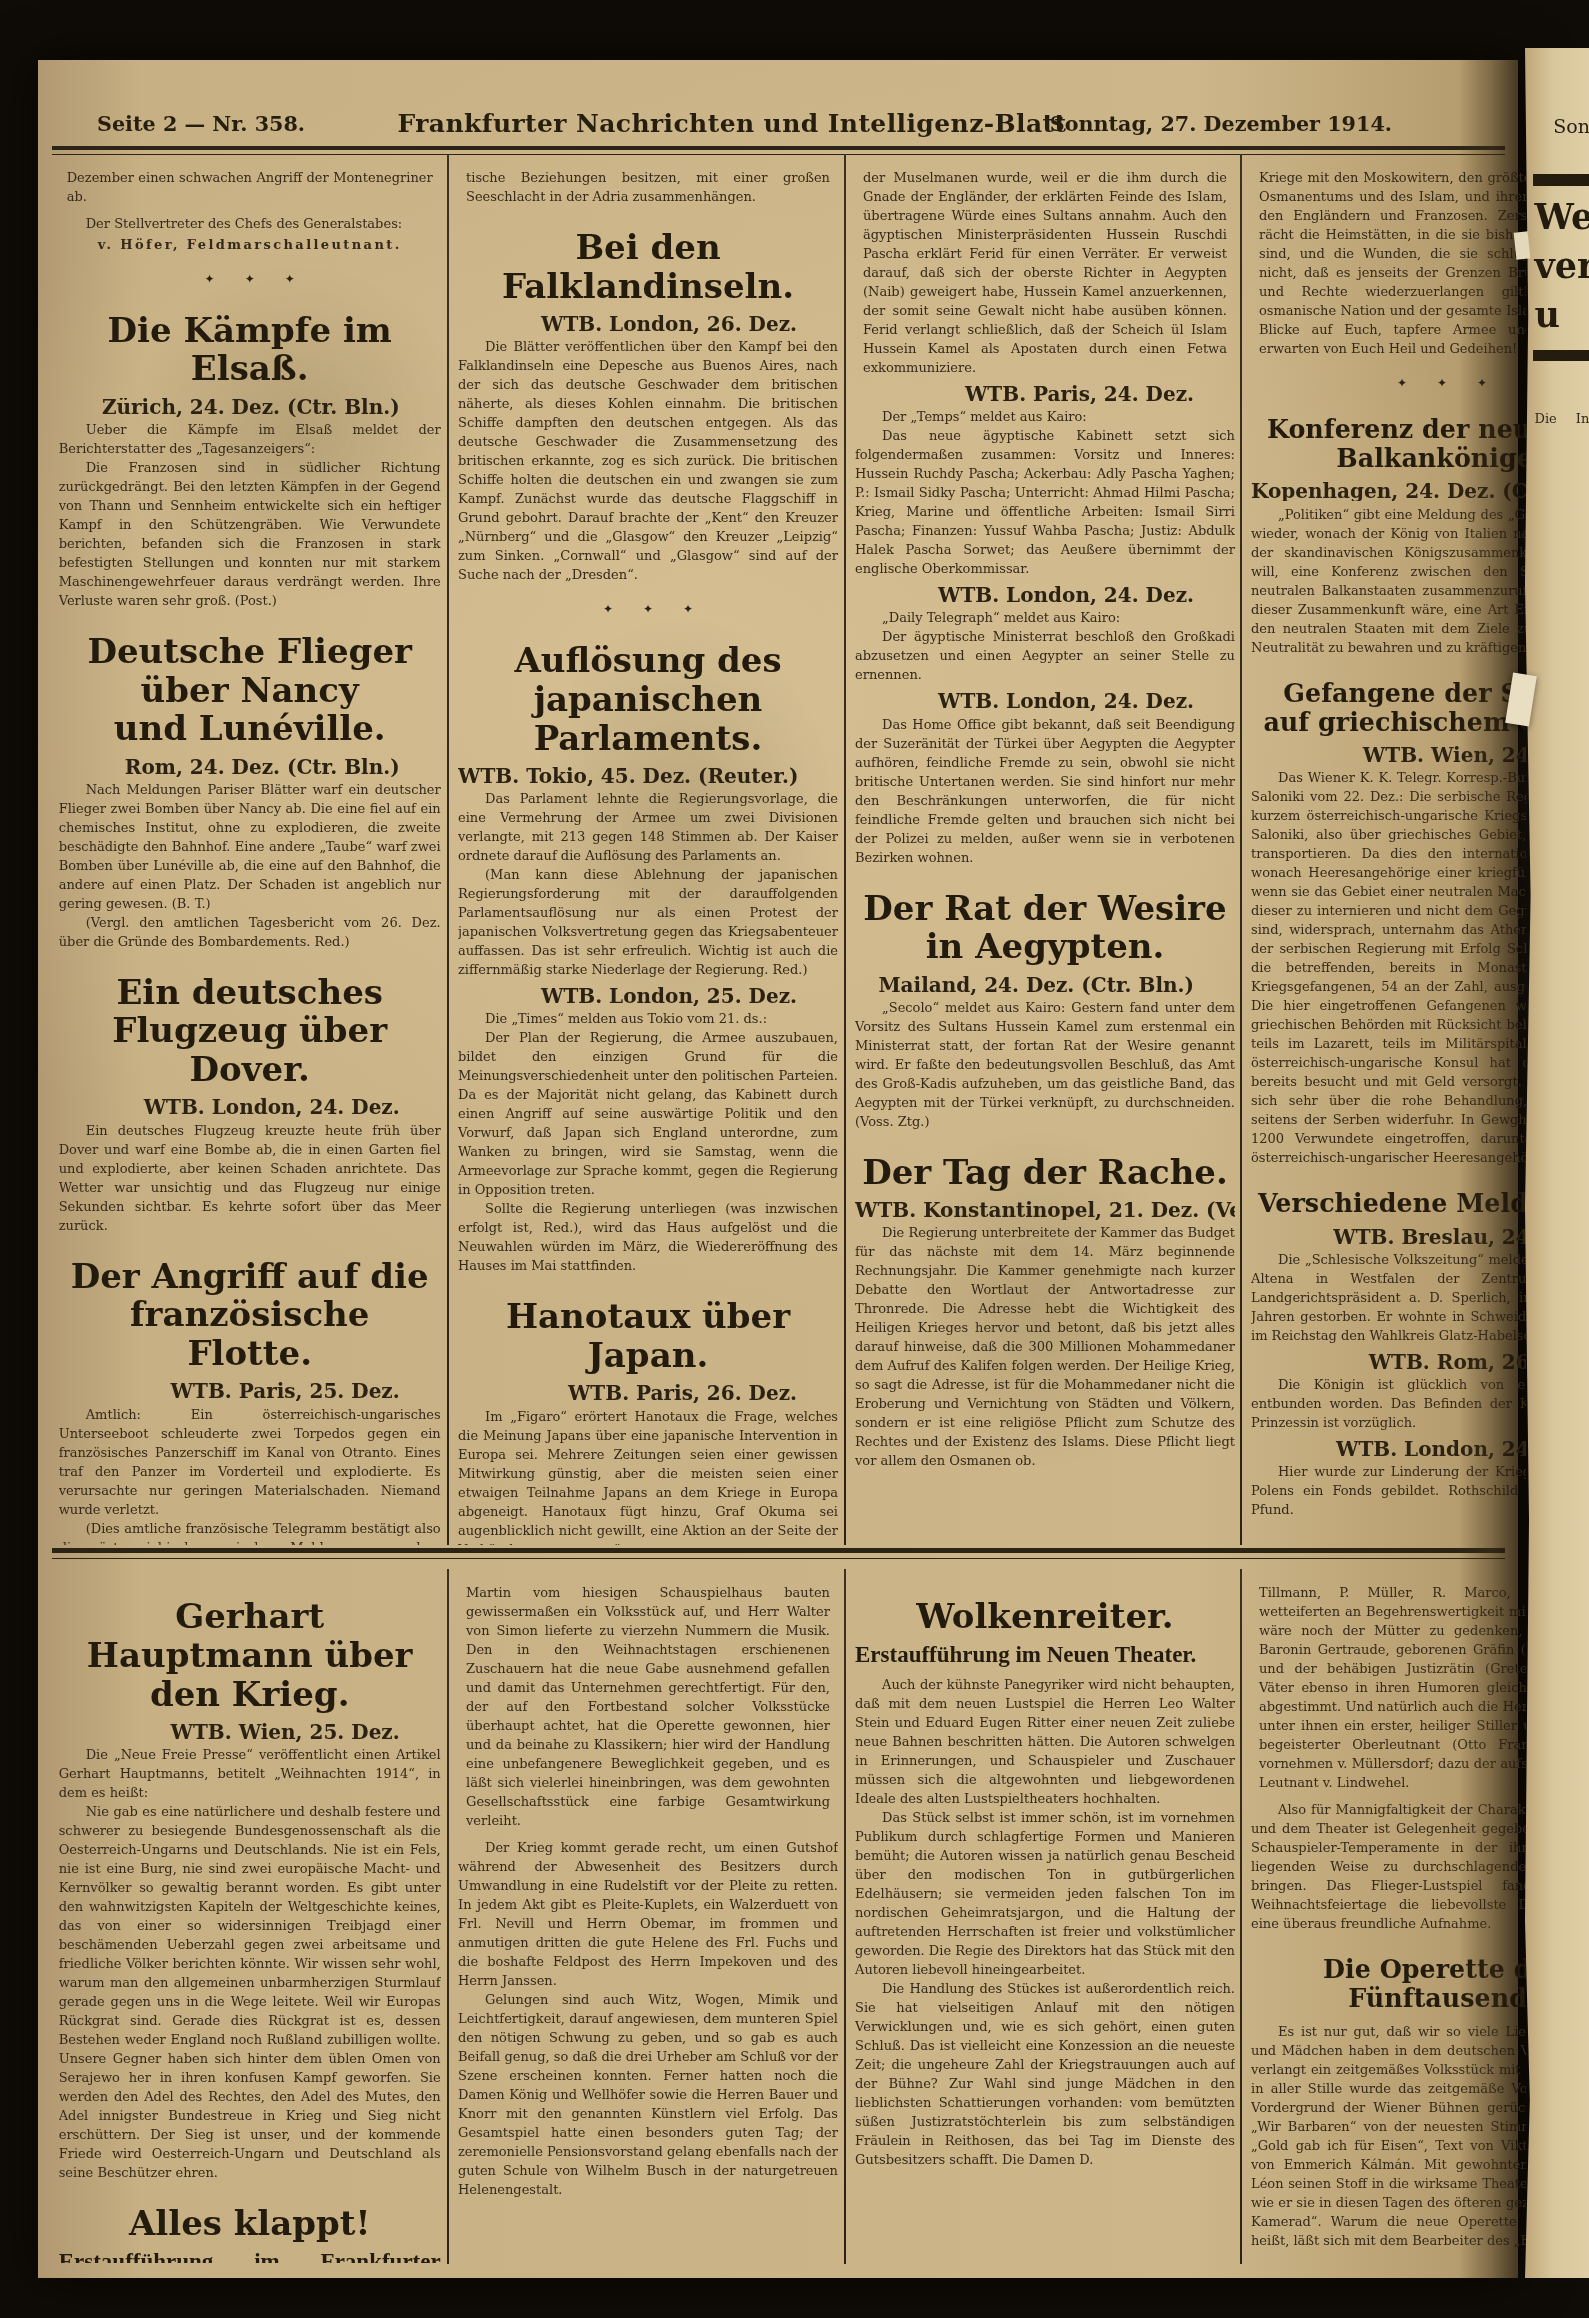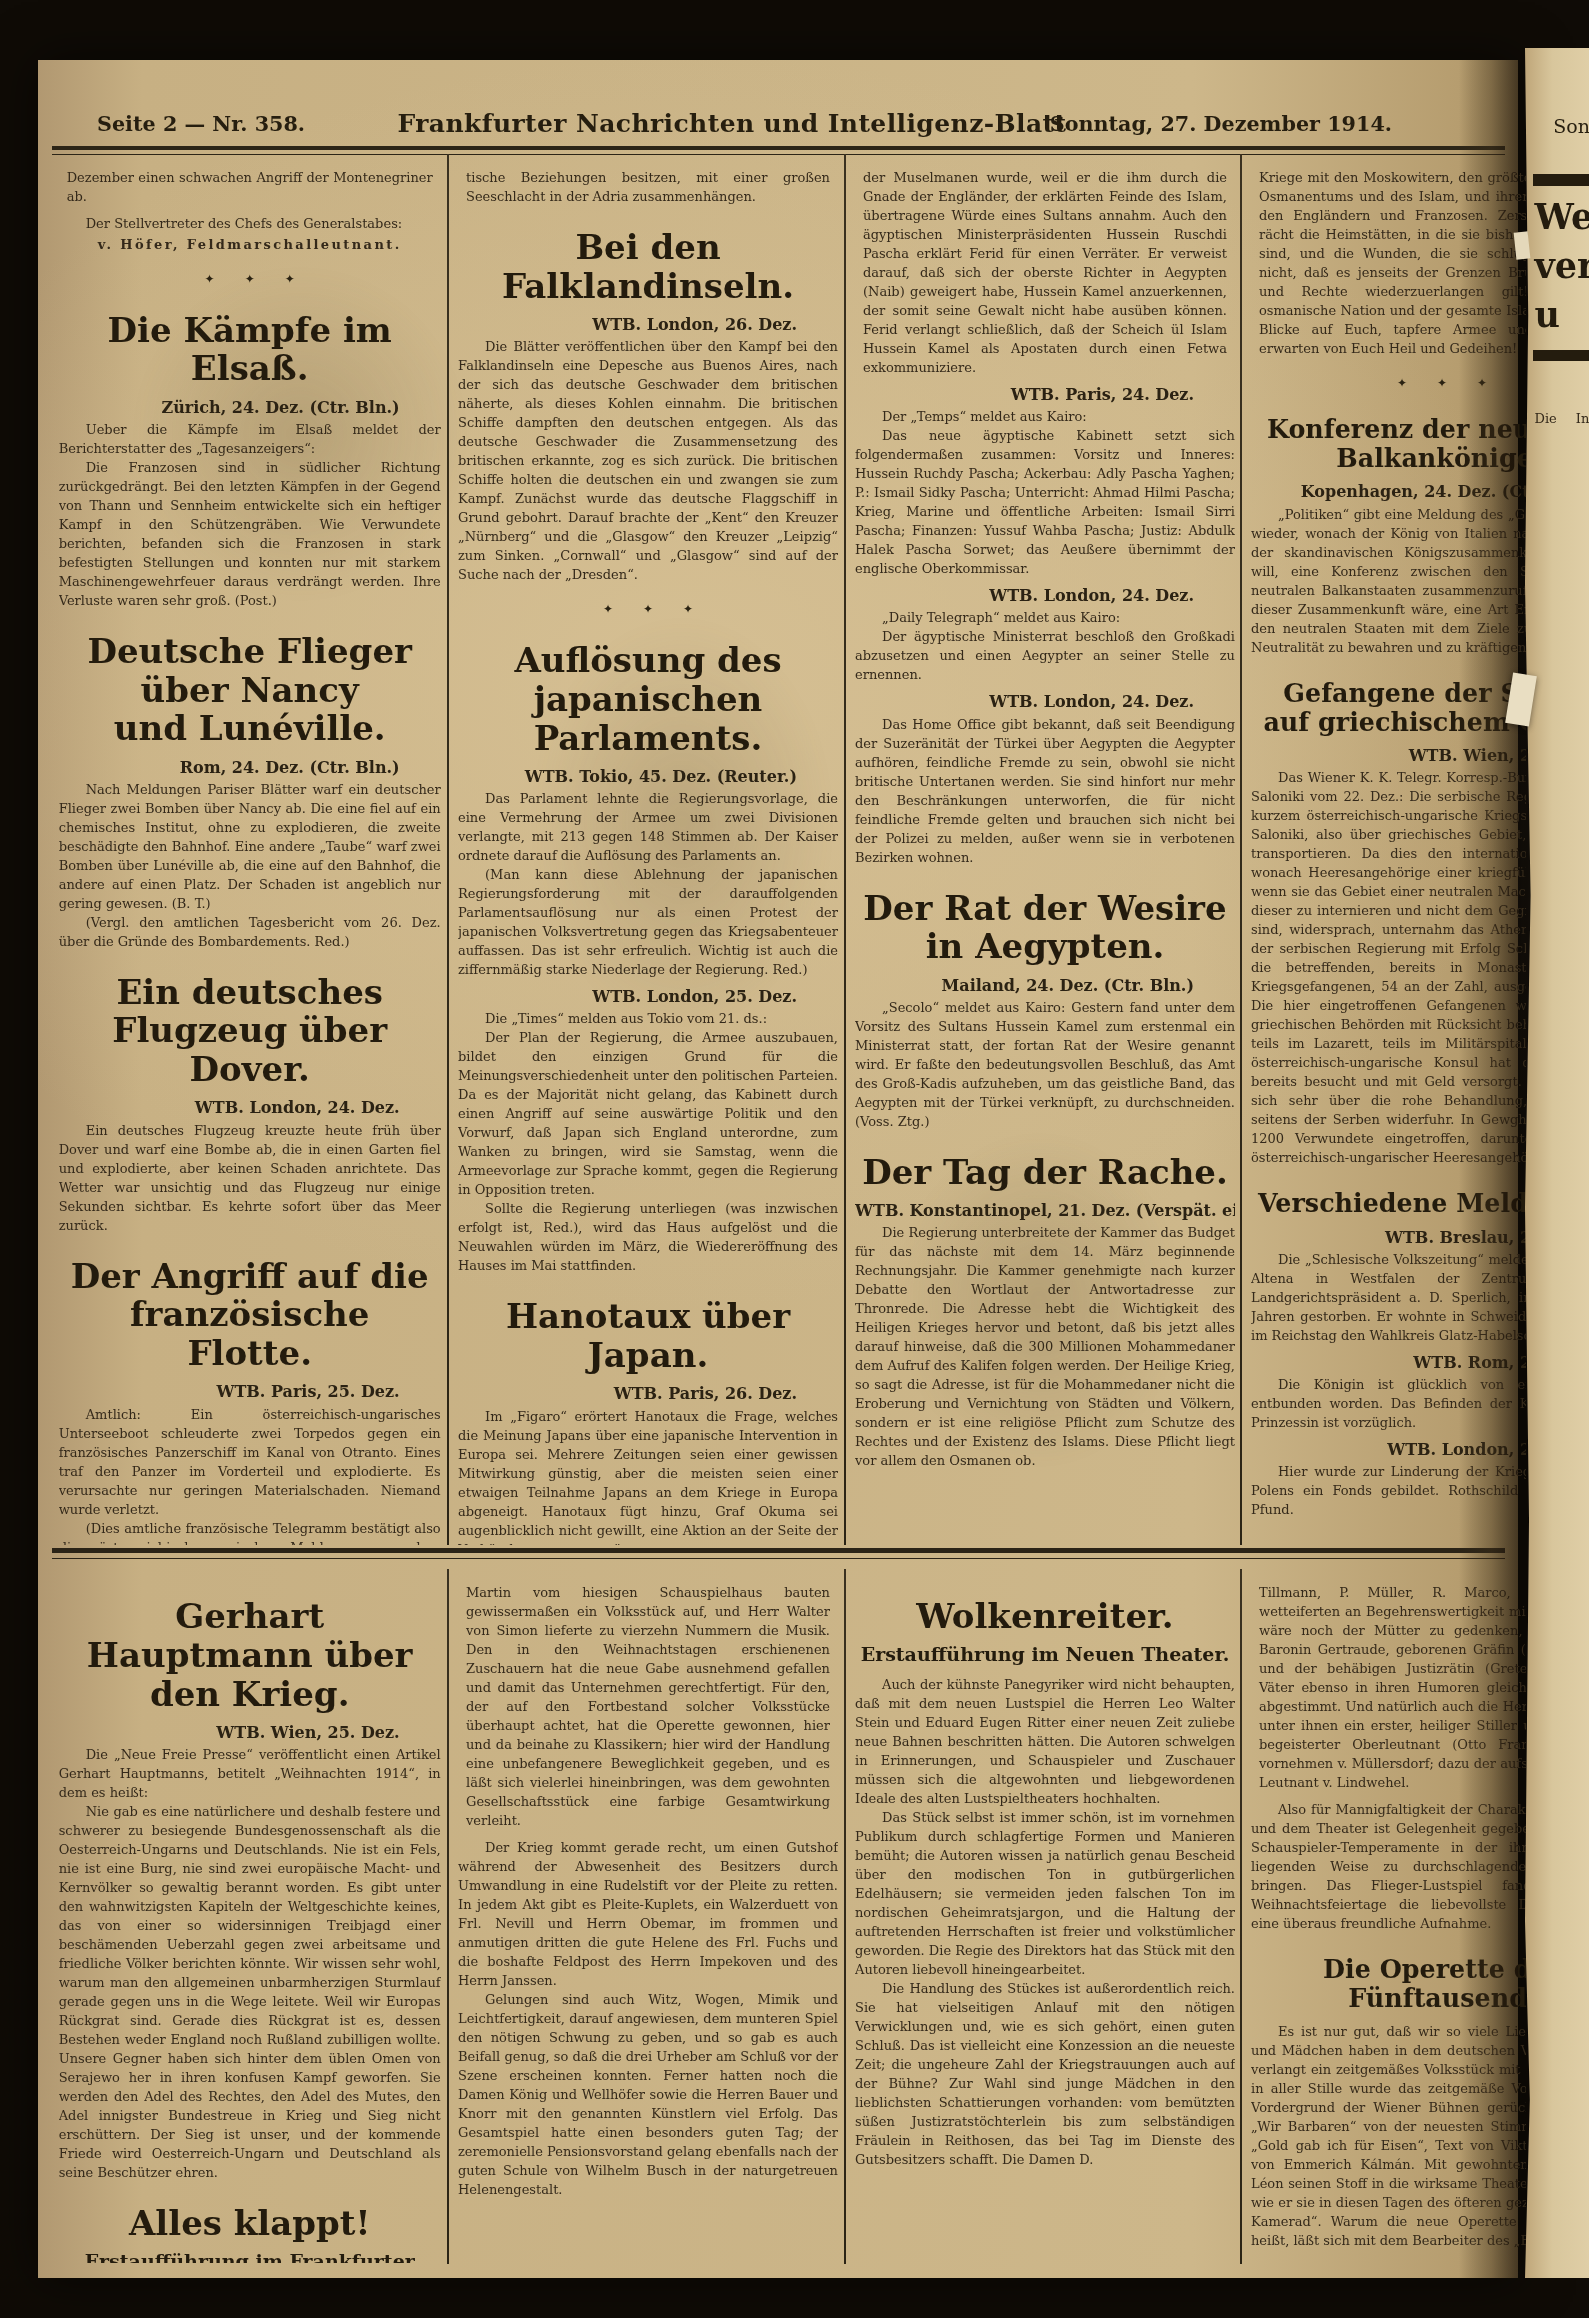--- a/index.html
+++ b/index.html
@@ -32,22 +32,22 @@
     border-top:5.6px solid #2a2316;border-bottom:1.6px solid #2a2316;}
   .vrule{position:absolute;width:2.4px;background:linear-gradient(#3a3120,#2b2415);}
   
   .col{position:absolute;overflow:hidden;font-size:13px;line-height:19px;color:#34291a;text-align:justify;}
   .clip{position:absolute;overflow:hidden;}
   .clip > .col{position:relative;left:0;top:0;}
   .para{text-indent:27px;margin:0;}
   .cont{margin:8px;}
   .art-h1{font-size:34px;line-height:1.14;font-weight:bold;text-align:center;margin:22px 4.8px 9.5px;
     white-space:pre-line;color:#231b0d;}
-  .art-h2{font-size:19px;font-weight:bold;text-align:center;margin:0 0 11px;color:#231b0d;}
-  .dateline{font-weight:bold;text-align:right;padding-right:41px;margin:8px 0 3.2px;font-size:16px;
+  .art-h2{font-size:23px;font-weight:bold;margin:0 0 11px;color:#231b0d;font-family:Liberation Serif, serif;}
+  .dateline{font-weight:bold;text-align:right;padding-right:41px;margin:8px 0 3.2px;font-size:20px;
     white-space:nowrap;overflow:hidden;color:#2b2213;}
   .sig{text-align:center;font-weight:bold;letter-spacing:2.4px;margin:1.6px 0;}
   .stars{text-align:center;letter-spacing:30px;padding-left:30px;margin:16px 0 9.5px;font-size:12px;color:#2a2212;}
   [data-col="col4"] .art-h1,[data-col="b4"] .art-h1{font-size:25.4px;}
   
   .page2{position:absolute;left:1525px;top:48px;width:65px;height:2230px;overflow:hidden;
     background:linear-gradient(90deg,#bfa679,#d8c69c 42%,#e0cfa7);
     box-shadow:-7.2px 0 16px rgba(0,0,0,.55);
     clip-path:polygon(0 0,100% 0,100% 100%,0 100%,4.8px 92%,0 84%,4px 66%,0 52%,5.6px 38%,0 24%,3.2px 12%);}
   .p2head{font-weight:normal;font-size:19px;margin:67px 0 0 9.5px;color:#261e0f;text-align:right;}

